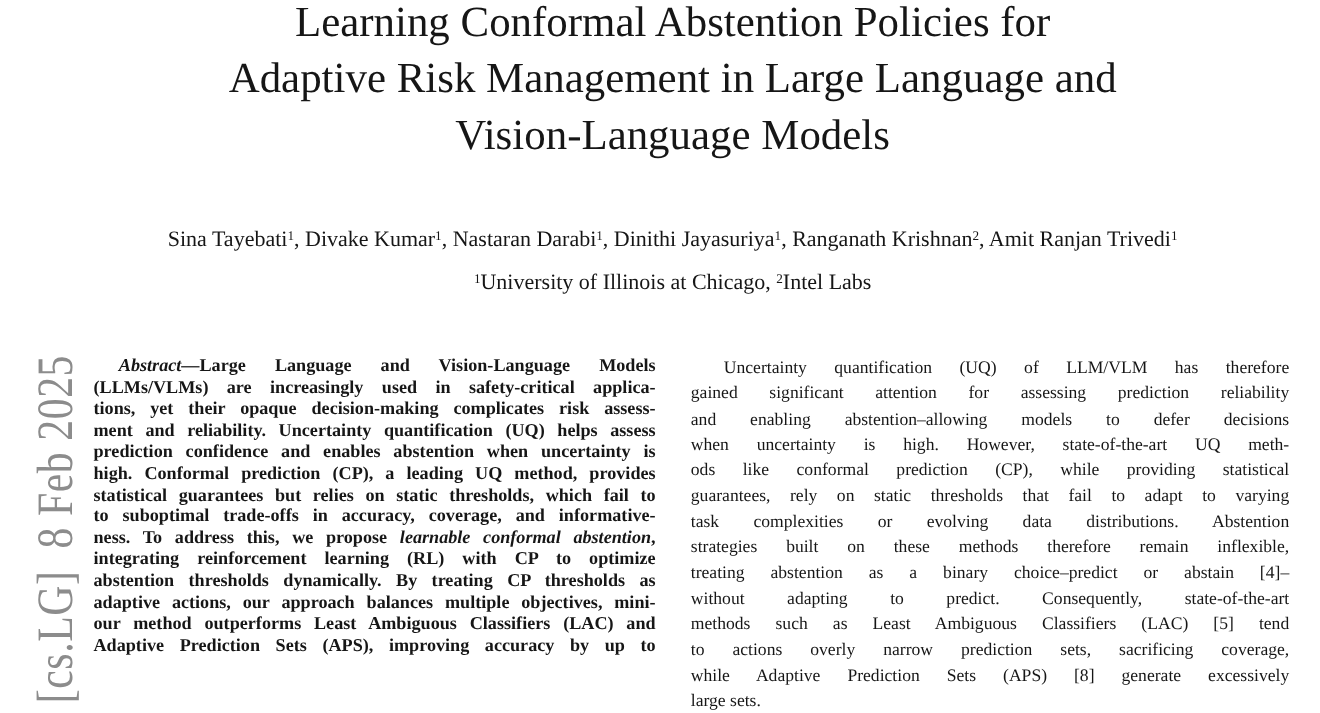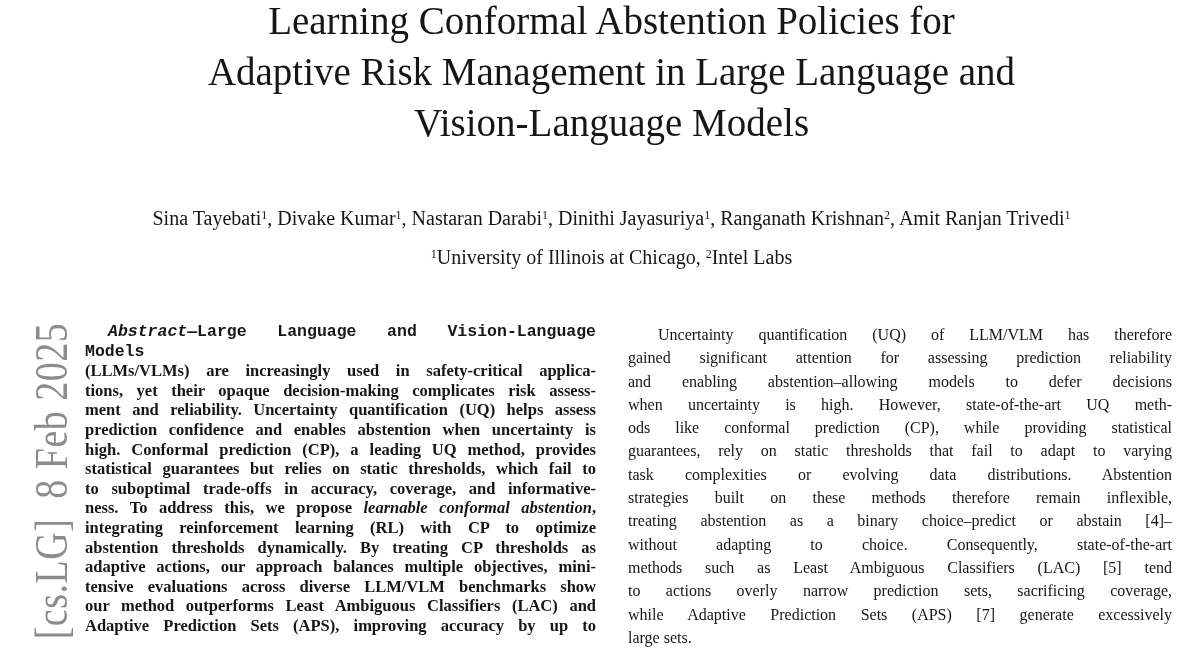--- a/index.html
+++ b/index.html
@@ -73,21 +73,21 @@
     width: 544px;
     font-size: 16px;
     line-height: 23.3px;
   }
 
   .tline {
     text-align: justify;
     text-align-last: justify;
   }
   .tline.no-just { text-align-last: left; }
-  .col-left .indent { text-indent: 23px; font-family: Liberation Mono, monospace; }
+  .col-left .indent { text-indent: 23px; }
   .col-right .indent { text-indent: 30px; }
 
   .seg-italic { font-style: italic; }
   .seg-sup {
     font-size: 60%;
     position: relative;
     top: -0.5em;
   }
 </style>
 </head>
@@ -117,35 +117,34 @@
       <div class="tline"><span class="seg">tions, yet their opaque decision-making complicates risk assess-</span></div>
       <div class="tline"><span class="seg">ment and reliability. Uncertainty quantification (UQ) helps assess</span></div>
       <div class="tline"><span class="seg">prediction confidence and enables abstention when uncertainty is</span></div>
       <div class="tline"><span class="seg">high. Conformal prediction (CP), a leading UQ method, provides</span></div>
       <div class="tline"><span class="seg">statistical guarantees but relies on static thresholds, which fail to</span></div>
       <div class="tline"><span class="seg">to suboptimal trade-offs in accuracy, coverage, and informative-</span></div>
       <div class="tline"><span class="seg">ness. To address this, we propose </span><span class="seg-italic">learnable conformal abstention</span><span class="seg">,</span></div>
       <div class="tline"><span class="seg">integrating reinforcement learning (RL) with CP to optimize</span></div>
       <div class="tline"><span class="seg">abstention thresholds dynamically. By treating CP thresholds as</span></div>
       <div class="tline"><span class="seg">adaptive actions, our approach balances multiple objectives, mini-</span></div>
-      <div class="tline"><span class="seg">tensive evaluations across diverse LLM/VLM benchmarks show</span></div>
       <div class="tline"><span class="seg">our method outperforms Least Ambiguous Classifiers (LAC) and</span></div>
       <div class="tline"><span class="seg">Adaptive Prediction Sets (APS), improving accuracy by up to</span></div>
     </section>
 
   <section class="col col-right">
       <div class="tline indent"><span class="seg">Uncertainty quantification (UQ) of LLM/VLM has therefore</span></div>
       <div class="tline"><span class="seg">gained significant attention for assessing prediction reliability</span></div>
       <div class="tline"><span class="seg">and enabling abstention–allowing models to defer decisions</span></div>
       <div class="tline"><span class="seg">when uncertainty is high. However, state-of-the-art UQ meth-</span></div>
       <div class="tline"><span class="seg">ods like conformal prediction (CP), while providing statistical</span></div>
       <div class="tline"><span class="seg">guarantees, rely on static thresholds that fail to adapt to varying</span></div>
       <div class="tline"><span class="seg">task complexities or evolving data distributions. Abstention</span></div>
       <div class="tline"><span class="seg">strategies built on these methods therefore remain inflexible,</span></div>
       <div class="tline"><span class="seg">treating abstention as a binary choice–predict or abstain [4]–</span></div>
-      <div class="tline"><span class="seg">without adapting to choice. Consequently, state-of-the-art</span></div>
+      <div class="tline"><span class="seg">without adapting to predict. Consequently, state-of-the-art</span></div>
       <div class="tline"><span class="seg">methods such as Least Ambiguous Classifiers (LAC) [5] tend</span></div>
       <div class="tline"><span class="seg">to actions overly narrow prediction sets, sacrificing coverage,</span></div>
-      <div class="tline"><span class="seg">while Adaptive Prediction Sets (APS) [7] generate excessively</span></div>
+      <div class="tline"><span class="seg">while Adaptive Prediction Sets (APS) [8] generate excessively</span></div>
       <div class="tline no-just"><span class="seg">large sets.</span></div>
     </section>
 
 </div>
 
 </body></html>

